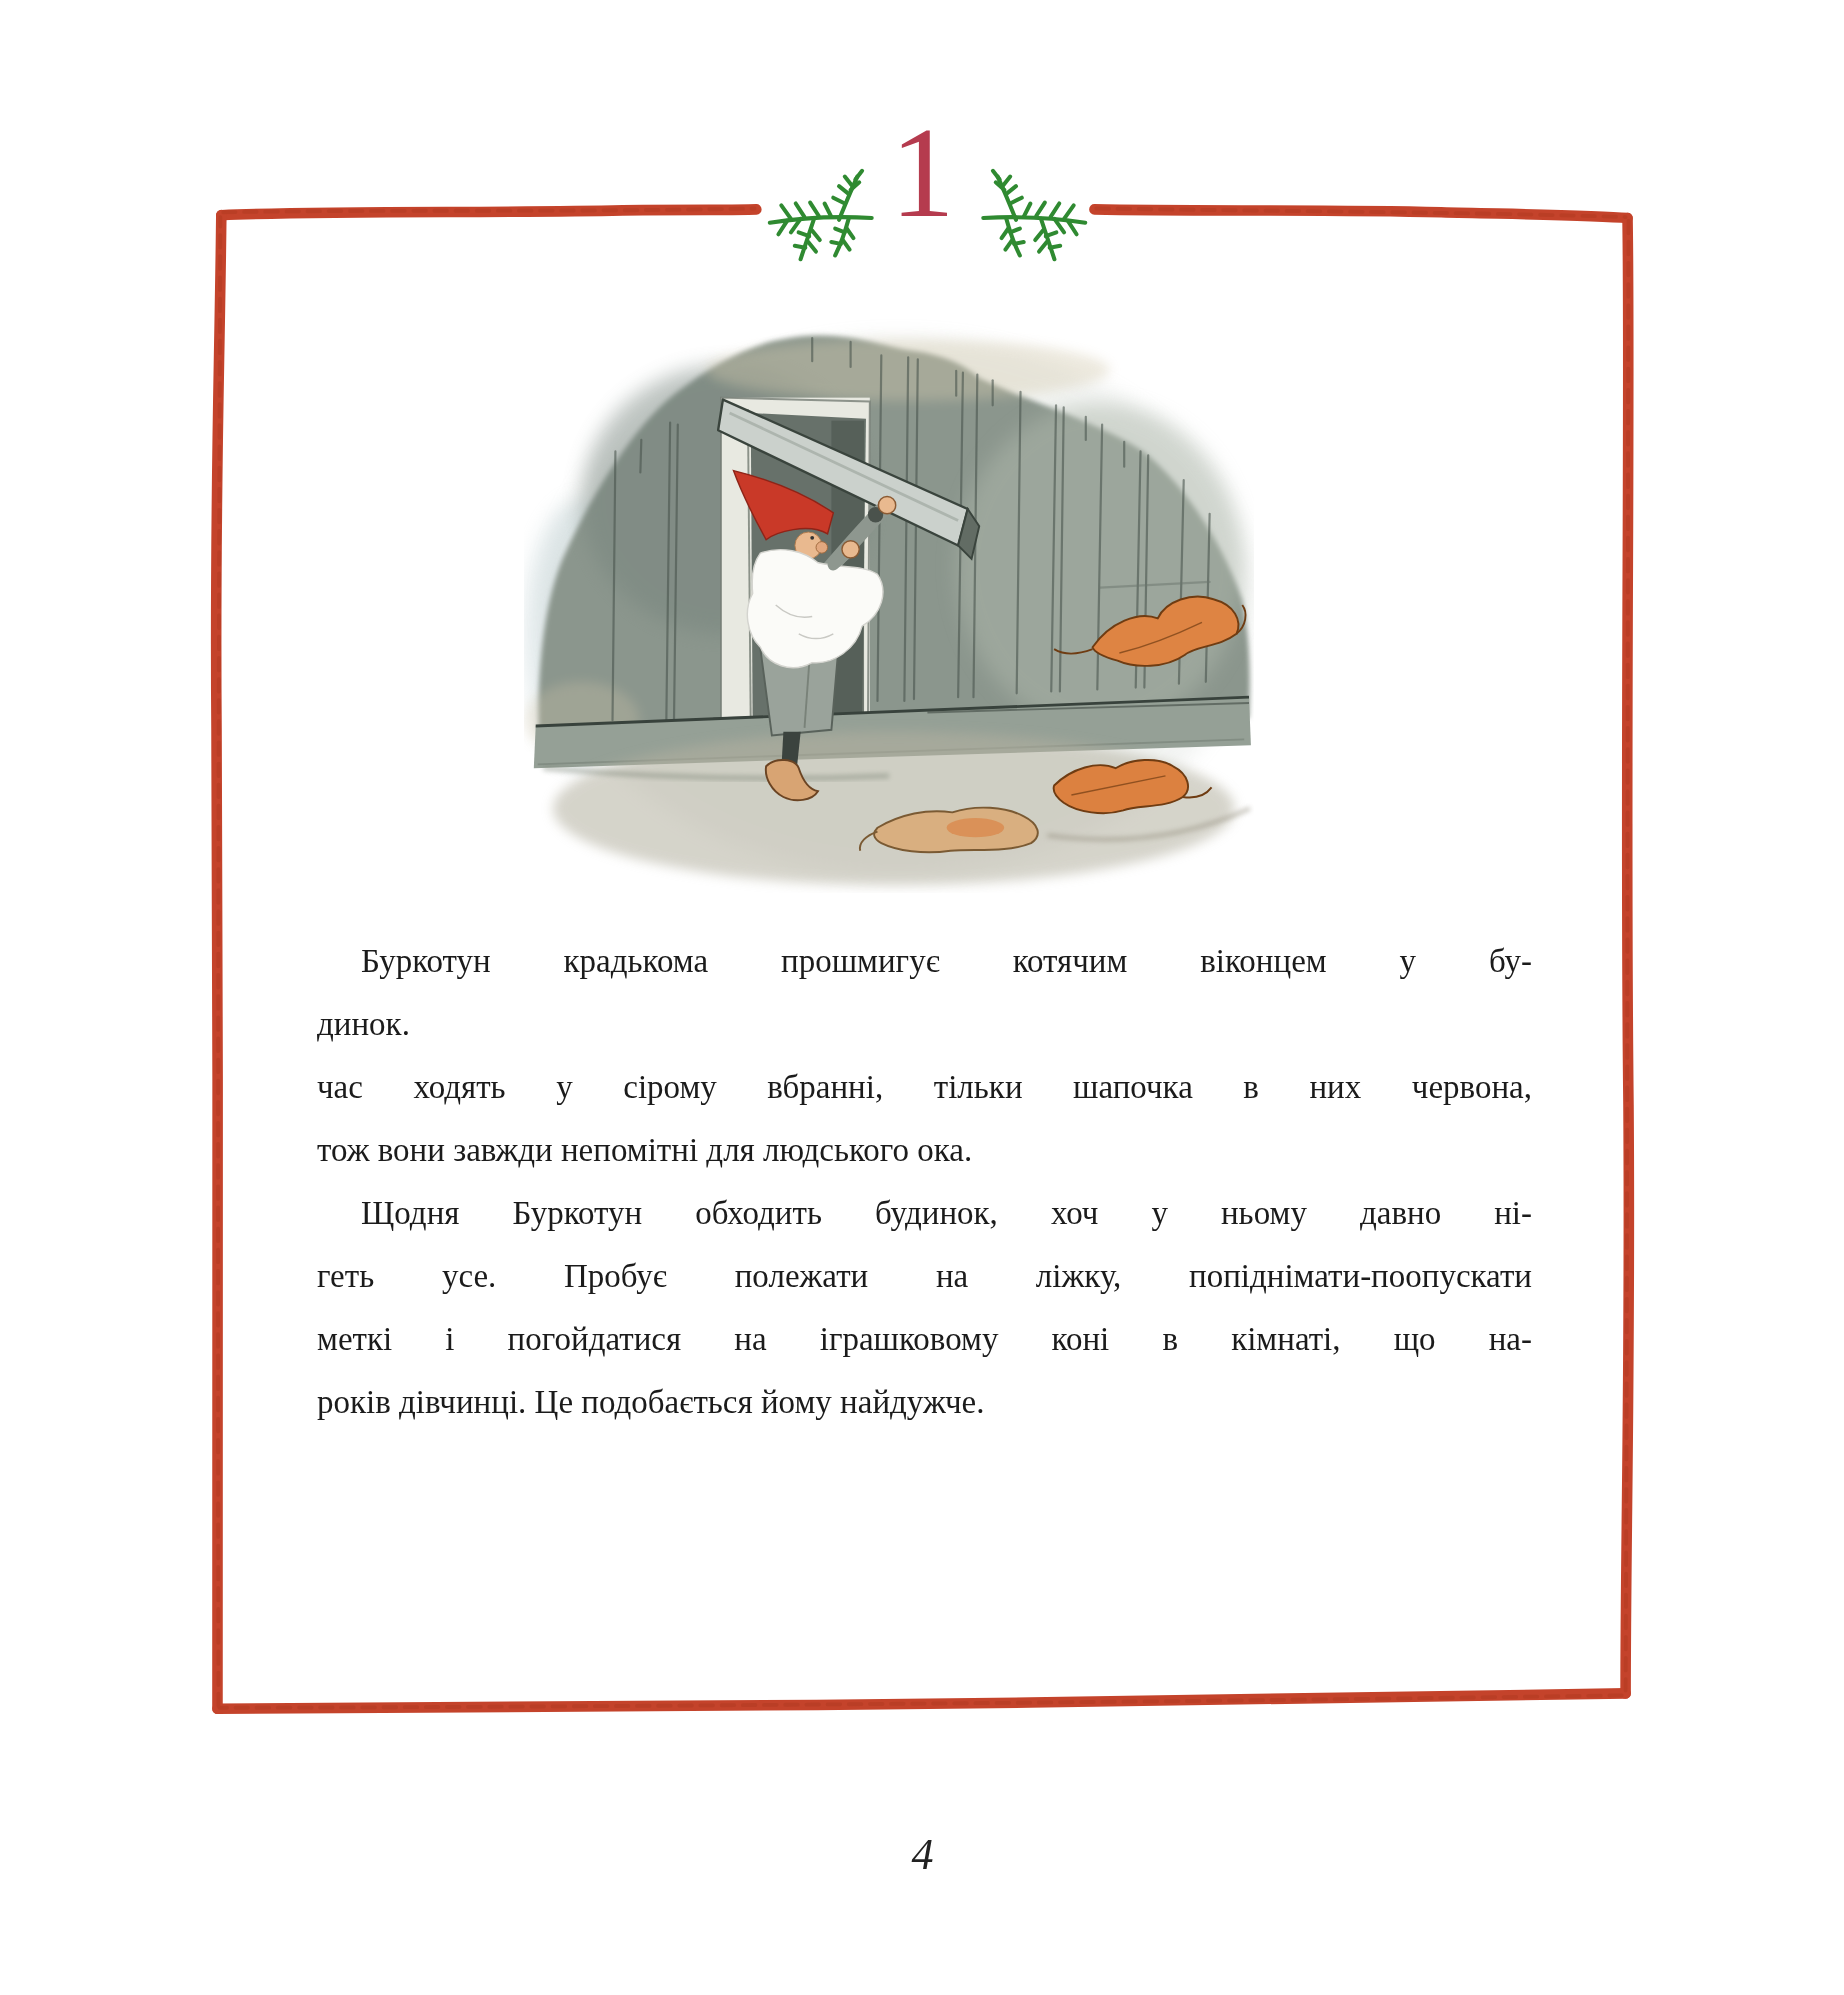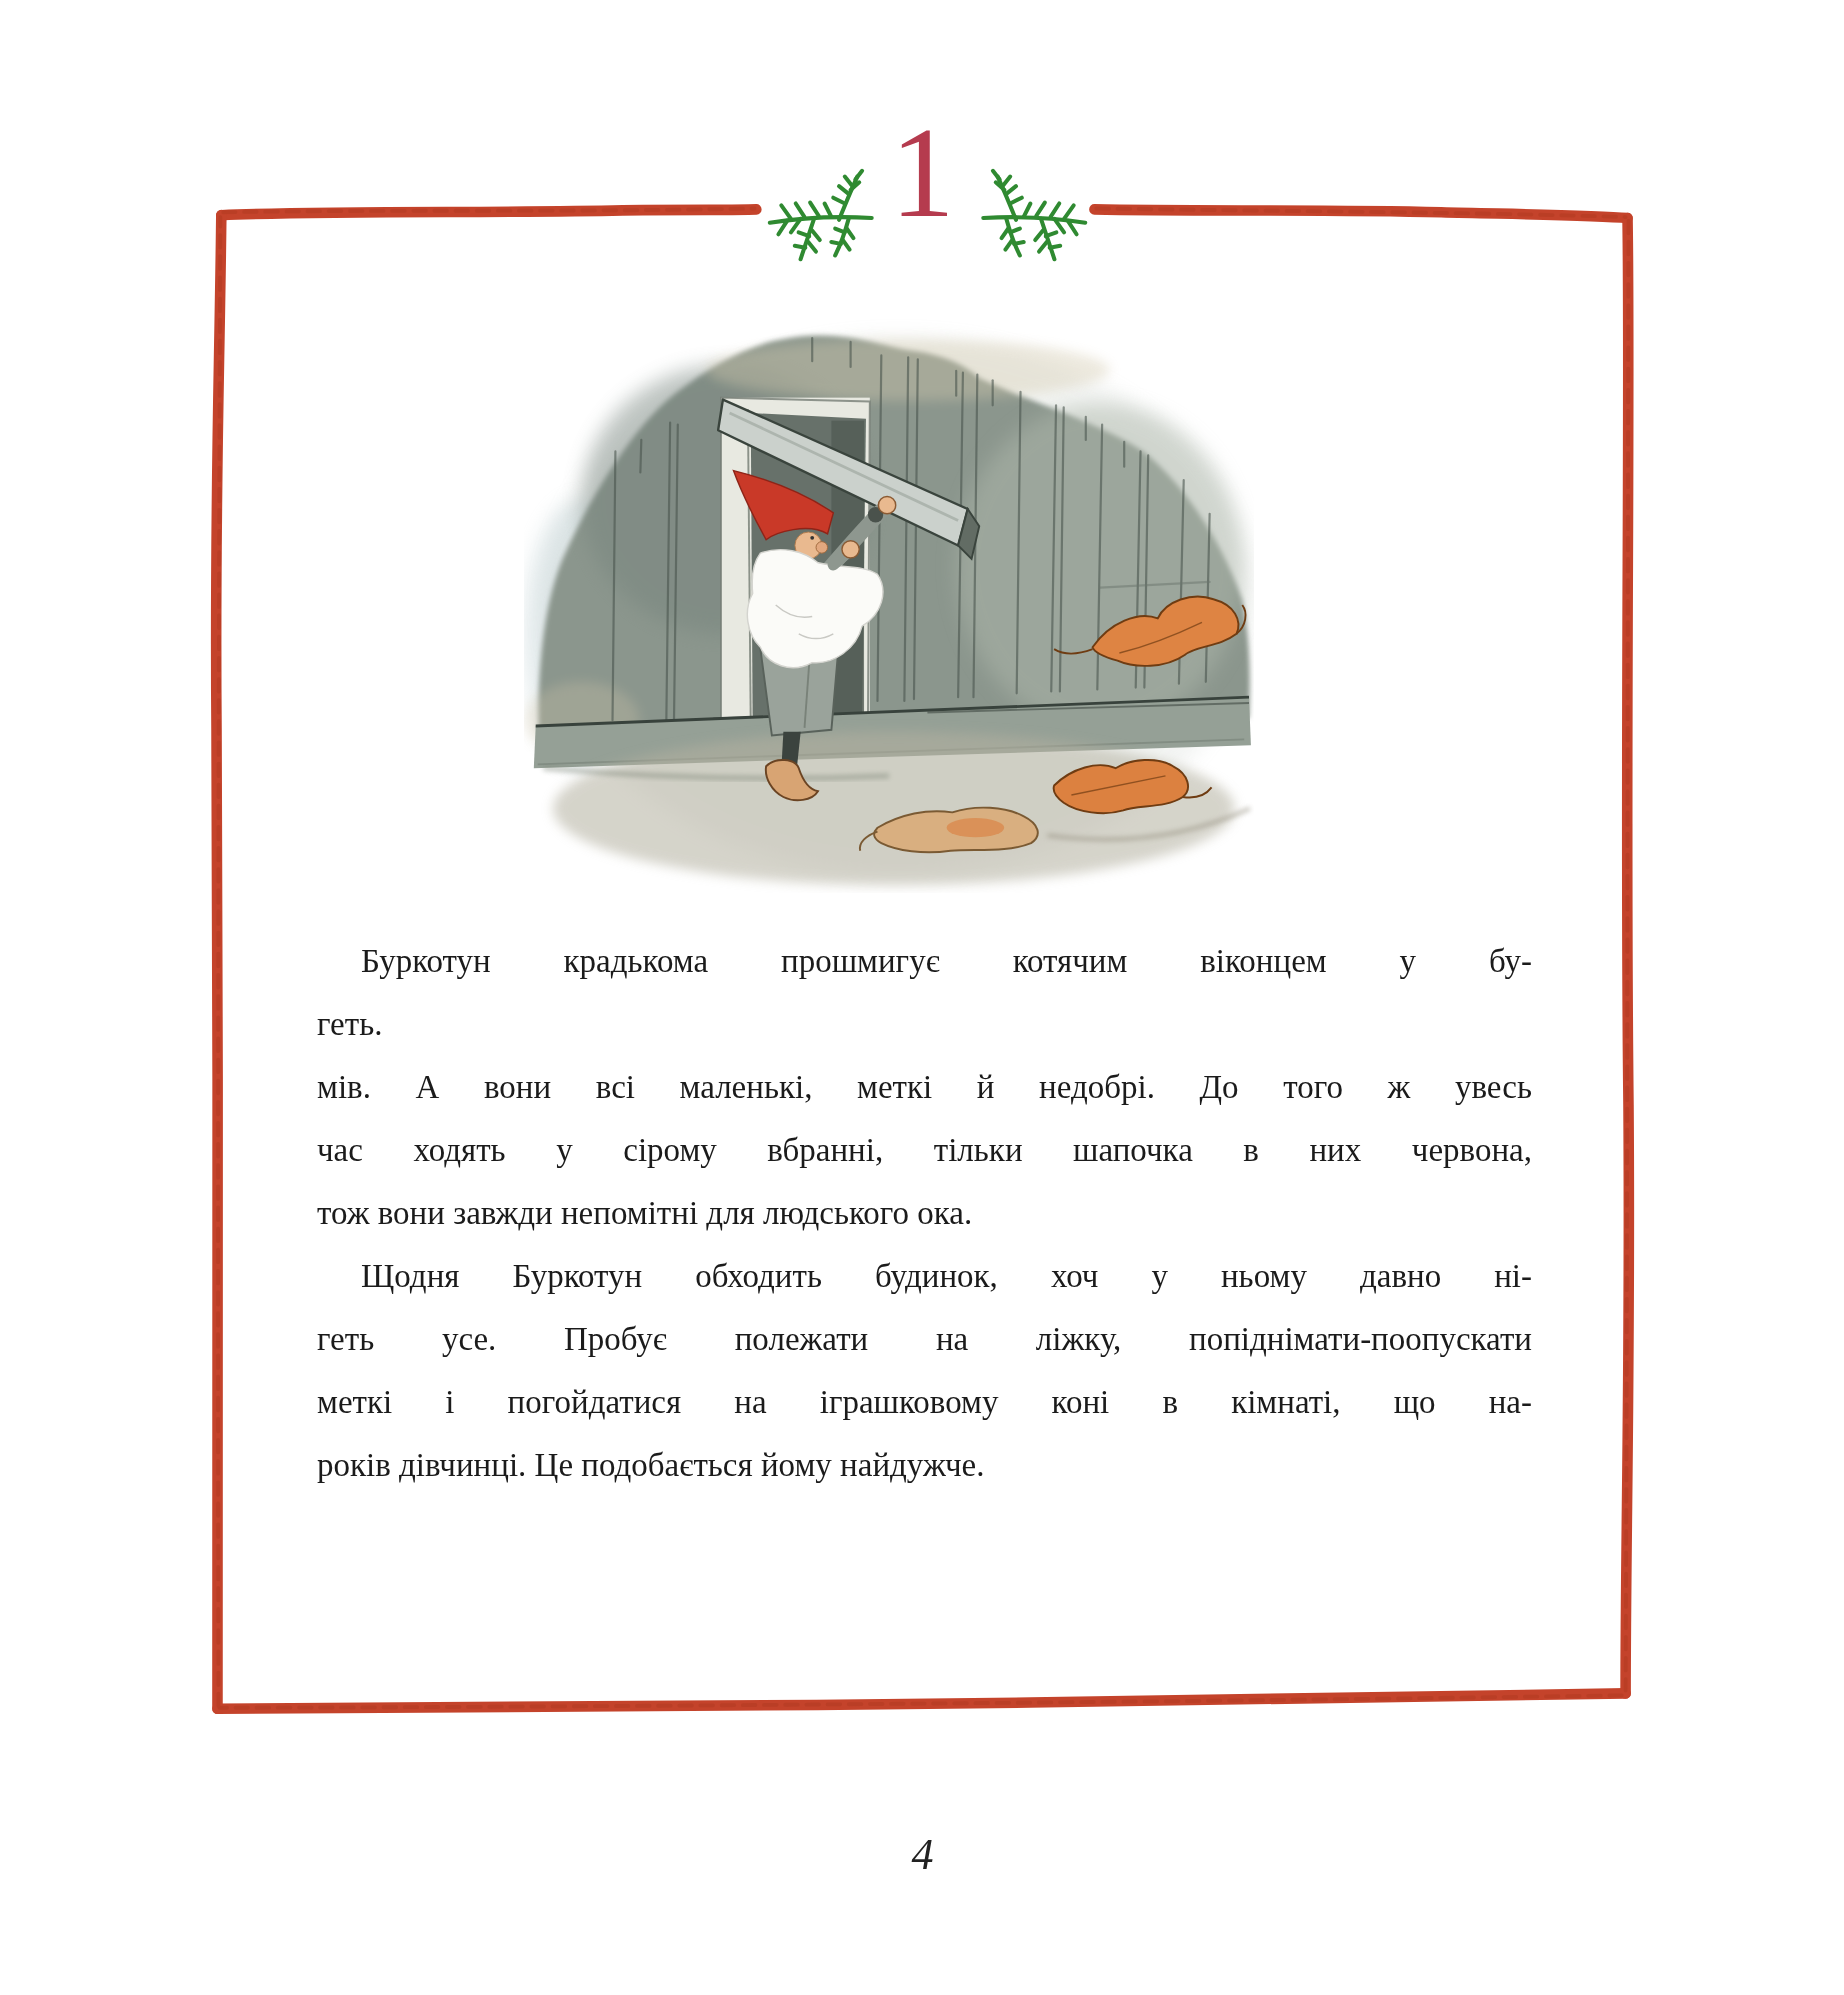--- a/index.html
+++ b/index.html
@@ -193,22 +193,21 @@
       <path d="M686,500 C700,502 710,498 716,490" fill="none"></path>
       <path d="M570,498 Q620,488 668,478" fill="none" stroke-width="1.5" opacity=".7"></path>
       <path d="M368,532 C392,518 420,512 446,516 C470,508 502,510 520,520 C536,528 540,540 528,548 C504,558 470,554 444,556 C416,560 388,556 372,548 C364,544 362,538 368,532 Z" fill="#d9af80" stroke="#7a5a33"></path>
       <ellipse cx="470" cy="532" rx="30" ry="10" fill="#d98a4e" opacity=".8" stroke="none"></ellipse>
       <path d="M368,536 C356,540 348,548 350,556" fill="none" stroke="#7a5a33"></path>
     </g>
   </svg>
 
   <div class="text-block">
       <div class="line indent">Буркотун крадькома прошмигує котячим віконцем у бу-</div>
-      <div class="line last">геть.</div>
-      <div class="line">мів. А вони всі маленькі, меткі й недобрі. До того ж увесь</div>
+      <div class="line last">динок.</div>
       <div class="line">час ходять у сірому вбранні, тільки шапочка в них червона,</div>
       <div class="line last">тож вони завжди непомітні для людського ока.</div>
       <div class="line indent">Щодня Буркотун обходить будинок, хоч у ньому давно ні-</div>
       <div class="line">геть усе. Пробує полежати на ліжку, попіднімати-поопускати</div>
       <div class="line">меткі і погойдатися на іграшковому коні в кімнаті, що на-</div>
       <div class="line last">років дівчинці. Це подобається йому найдужче.</div>
     </div>
 
   <div class="page-number">4</div>
 

